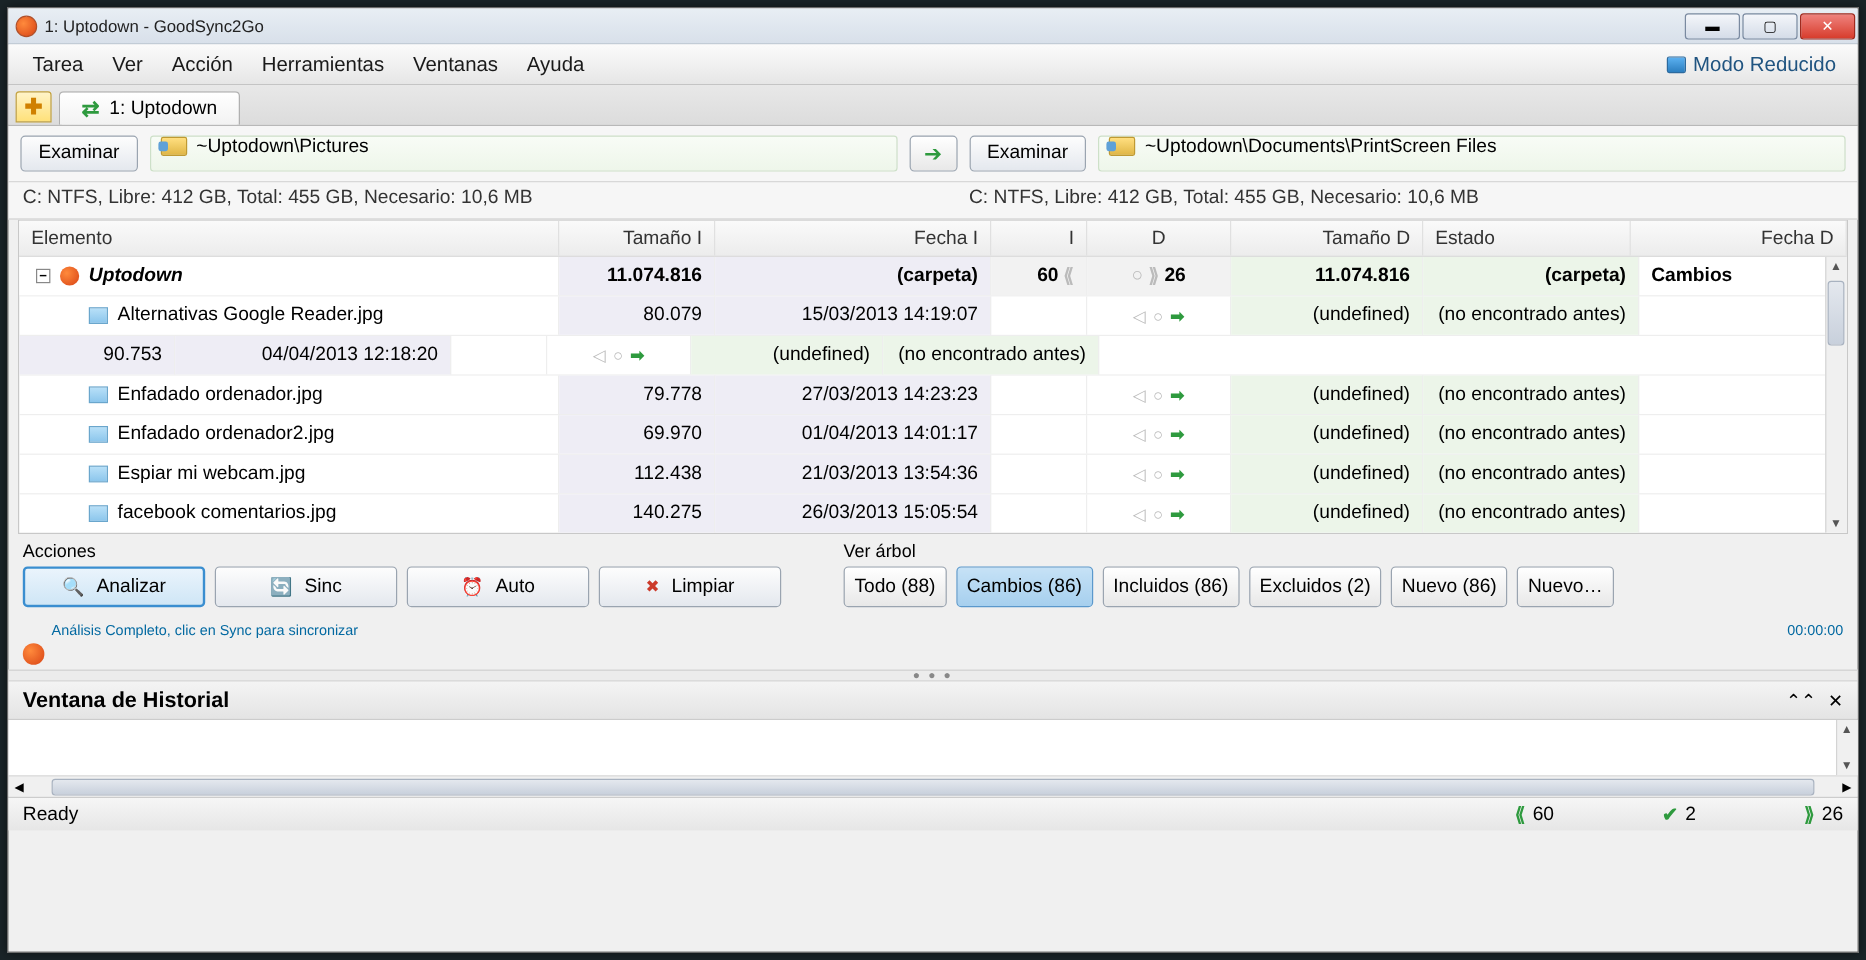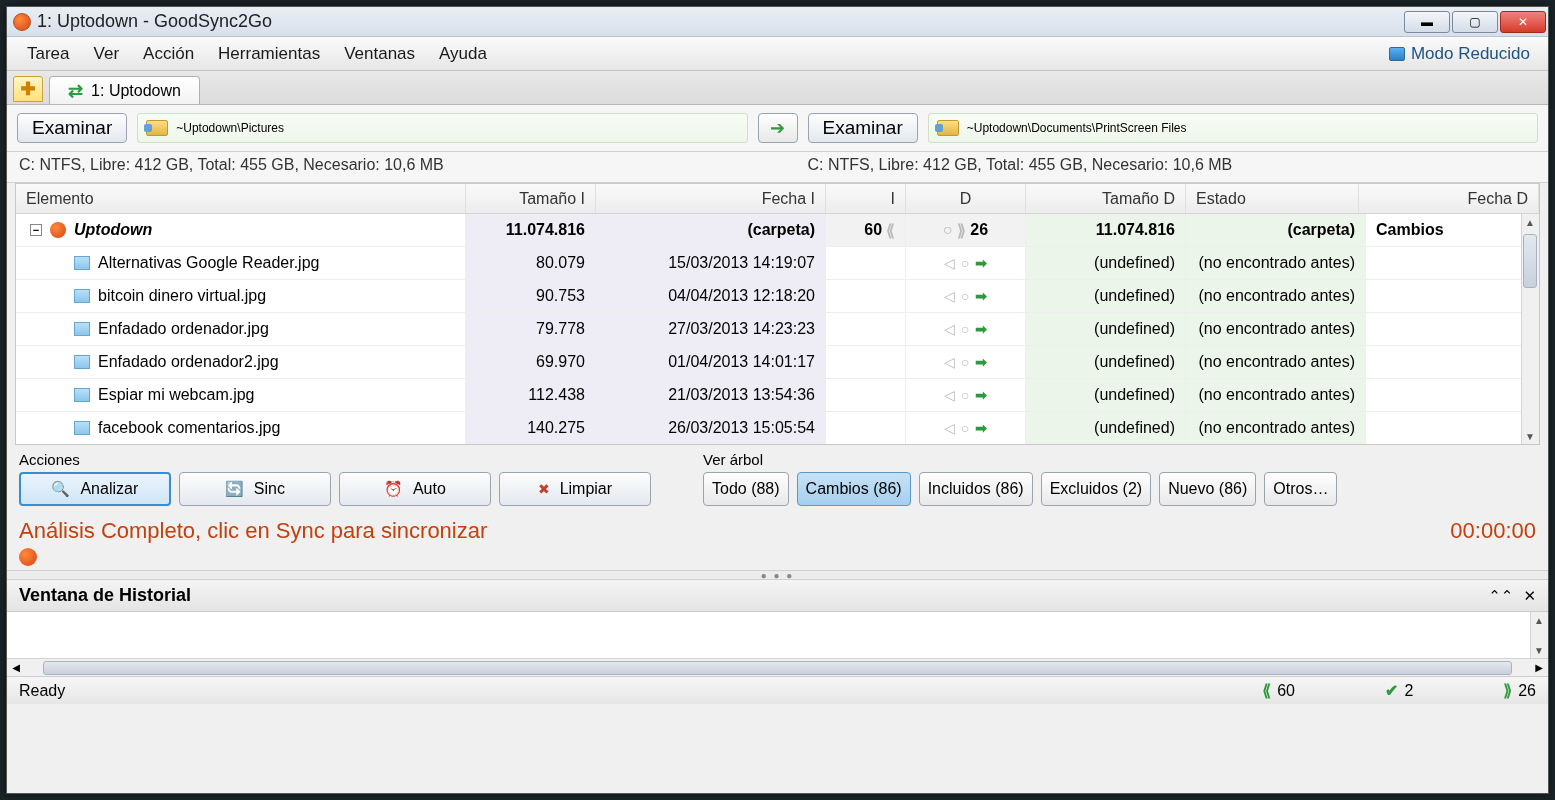--- a/index.html
+++ b/index.html
@@ -1,35 +1,35 @@
 <!DOCTYPE html>
 <html><head>
 <meta charset="utf-8">
 <style>
 * { box-sizing: border-box; margin: 0; padding: 0; font-family: "Segoe UI", Tahoma, sans-serif; }
 body { background: #1a2428; width: 1555px; height: 800px; overflow: hidden; font-size: 14px; }
 .window { position: absolute; left: 6px; top: 6px; width: 1543px; height: 788px; background: #f0f0f0; border: 1px solid #555; box-shadow: 0 0 8px rgba(0,0,0,.5); }
 .titlebar { height: 30px; background: linear-gradient(#e8eef4,#d8e0ea); display: flex; align-items: center; padding: 0 2px 0 6px; border-bottom: 1px solid #b8c4d0; }
 .titlebar .app-icon { width: 18px; height: 18px; border-radius: 50%; background: radial-gradient(circle at 35% 35%, #ff8a3c, #d84315); border: 1px solid #b0502a; margin-right: 6px; }
-.titlebar .title { flex: 1; font-size: 18px; color: #222; }
+.titlebar .title { flex: 1; font-size: 14px; color: #222; }
 .win-btns { display: flex; }
 .win-btn { width: 46px; height: 22px; margin-left: 2px; display: flex; align-items: center; justify-content: center; border: 1px solid #7a8aa0; border-radius: 3px; background: linear-gradient(#f4f6fa,#d4dce8); font-size: 12px; }
 .win-btn.close { background: linear-gradient(#ef837e,#d73c2c); border-color: #a02a1e; color: #fff; }
 .menubar { height: 34px; background: linear-gradient(#fbfbfb,#e6e6e6); border-bottom: 1px solid #c4c4c4; display: flex; align-items: center; padding: 0 8px; }
 .menu-item { padding: 6px 12px; font-size: 17px; color: #1a1a1a; cursor: default; }
 .menubar .spacer { flex: 1; }
 .mode-btn { display: flex; align-items: center; gap: 6px; padding: 4px 10px; font-size: 17px; color: #205480; }
 .mode-btn .mic { width: 16px; height: 14px; background: linear-gradient(#5bb0f0,#2c7fc0); border: 1px solid #2c6a9e; border-radius: 2px; }
 .tabbar { height: 34px; background: linear-gradient(#e8e8e8,#dcdcdc); border-bottom: 1px solid #b8b8b8; display: flex; align-items: flex-end; padding-left: 6px; }
 .add-tab { width: 30px; height: 26px; border: 1px solid #c4a23c; background: linear-gradient(#fff4c8,#ffe17a); display: flex; align-items: center; justify-content: center; color: #d08000; font-weight: bold; font-size: 18px; border-radius: 3px 3px 0 0; margin-right: 6px; margin-bottom: 2px; }
 .tab { height: 28px; padding: 0 18px; background: linear-gradient(#fff,#f2f2f2); border: 1px solid #b0b0b0; border-bottom: none; border-radius: 4px 4px 0 0; display: flex; align-items: center; gap: 8px; font-size: 16px; }
 .tab .sync-icon { color: #2e9a3e; font-weight: bold; font-size: 18px; }
 .paths-row { display: flex; align-items: center; gap: 10px; padding: 8px 10px; background: #f6f6f6; border-bottom: 1px solid #d0d0d0; }
-.btn { height: 30px; padding: 0 14px; border: 1px solid #9aa4b0; border-radius: 4px; background: linear-gradient(#fdfdfd,#e4e8ee); font-size: 19px; display: flex; align-items: center; }
-.path-disp { flex: 1; display: flex; align-items: center; gap: 8px; height: 30px; padding: 0 8px; background: linear-gradient(#f8fcf6,#eef6ea); border: 1px solid #cde0c8; border-radius: 3px; font-size: 12px; }
+.btn { height: 30px; padding: 0 14px; border: 1px solid #9aa4b0; border-radius: 4px; background: linear-gradient(#fdfdfd,#e4e8ee); font-size: 16px; display: flex; align-items: center; }
+.path-disp { flex: 1; display: flex; align-items: flex-start; gap: 8px; height: 30px; padding: 0 8px; background: linear-gradient(#f8fcf6,#eef6ea); border: 1px solid #cde0c8; border-radius: 3px; font-size: 16px; }
 .folder-icon { width: 22px; height: 16px; background: linear-gradient(#ffdf80,#e0b646); border: 1px solid #bf9a33; border-radius: 2px; position: relative; }
 .folder-icon::before { content: ""; position: absolute; left: -3px; top: 3px; width: 8px; height: 8px; background: #5fa1d8; border-radius: 2px; }
 .center-arrow { width: 40px; height: 30px; border: 1px solid #9aa4b0; border-radius: 4px; background: linear-gradient(#fff,#e8e8e8); display: flex; align-items: center; justify-content: center; color: #2e9a3e; font-size: 18px; }
 .stats-row { display: flex; padding: 4px 12px 8px; font-size: 16px; color: #333; background: #f6f6f6; border-bottom: 1px solid #d0d0d0; }
 .stats-row .half { flex: 1; }
 .table-wrap { background: #fff; border: 1px solid #c8c8c8; margin: 0 8px; }
 .thead { display: flex; height: 30px; background: linear-gradient(#fafafa,#ececec); border-bottom: 1px solid #d4d4d4; font-size: 16px; color: #333; }
 .col { padding: 4px 10px; border-right: 1px solid #e0e0e0; display: flex; align-items: center; }
 .c-el { width: 450px; }
 .c-si { width: 130px; justify-content: flex-end; }
@@ -59,21 +59,21 @@
 .vscroll { position: absolute; right: 0; top: 0; bottom: 0; width: 18px; background: #f0f0f0; border-left: 1px solid #d4d4d4; }
 .vthumb { position: absolute; right: 2px; top: 20px; width: 14px; height: 54px; background: linear-gradient(#e4e8ee,#c8d0dc); border: 1px solid #a8b2c0; border-radius: 3px; }
 .varrow { position: absolute; right: 2px; width: 14px; height: 16px; font-size: 10px; display: flex; align-items: center; justify-content: center; color: #555; }
 .lower { display: flex; padding: 6px 12px 4px; gap: 52px; font-size: 15px; }
 .section-label { margin-bottom: 4px; }
 .btn-row { display: flex; gap: 8px; }
 .act-btn { width: 152px; height: 34px; border: 1px solid #9aa4b0; border-radius: 4px; background: linear-gradient(#fdfdfd,#e4e8ee); display: flex; align-items: center; justify-content: center; gap: 10px; font-size: 16px; }
 .act-btn.analizar { border: 2px solid #3a8ed0; background: linear-gradient(#eaf4fc,#cfe6f6); }
 .tree-btn { height: 34px; padding: 0 8px; border: 1px solid #9aa4b0; border-radius: 4px; background: linear-gradient(#fff,#e8e8e8); font-size: 16px; }
 .tree-btn.active { background: linear-gradient(#c6e2f6,#a6cfee); border-color: #5a98cc; text-align: center; }
-.status-line { display: flex; padding: 8px 12px 4px; font-size: 22px; color: #c2410c; }
+.status-line { display: flex; padding: 8px 12px 4px; font-size: 12px; color: #0369a1; margin-left: 24px; }
 .status-line .time { margin-left: auto; }
 .tiny-icon { width: 18px; height: 18px; border-radius: 50%; background: radial-gradient(circle at 35% 35%, #ff8a3c, #d84315); margin: 0 12px 4px; }
 .splitter { height: 10px; display: flex; align-items: center; justify-content: center; color: #888; font-size: 10px; letter-spacing: 2px; border-top: 1px solid #d0d0d0; border-bottom: 1px solid #d0d0d0; background: #ececec; }
 .hist-head { height: 32px; background: linear-gradient(#f4f4f4,#e4e4e4); border-bottom: 1px solid #ccc; display: flex; align-items: center; padding: 0 12px; font-size: 18px; font-weight: bold; }
 .hist-head .icons { margin-left: auto; display: flex; gap: 10px; font-size: 15px; font-weight: normal; }
 .hist-body { height: 46px; background: #fff; position: relative; }
 .hist-vs { position: absolute; right: 0; top: 0; bottom: 0; width: 18px; background: #f0f0f0; border-left: 1px solid #d4d4d4; }
 .hist-hs { height: 18px; background: #f0f0f0; border-top: 1px solid #d4d4d4; display: flex; align-items: center; }
 .hist-hs .track { flex: 1; margin: 0 18px; height: 14px; background: linear-gradient(#e4e8ee,#c8d0dc); border: 1px solid #a8b2c0; border-radius: 3px; }
 .footer { height: 28px; background: linear-gradient(#f6f6f6,#e6e6e6); border-top: 1px solid #ccc; display: flex; align-items: center; padding: 0 12px; font-size: 16px; }
@@ -185,24 +185,20 @@
                 <span class="arr-l">◁</span>
                 <span class="circ">○</span>
                 <span class="arr-r">➡</span>
               </div>
             </div>
             <div class="col c-sd">(undefined)</div>
             <div class="col c-fd">(no encontrado antes)</div>
             <div class="col c-es"></div>
           </div>
           <div class="row">
-            <div class="col c-el">
-              <span class="img-icon"></span>
-              <span>bitcoin dinero virtual.jpg</span>
-            </div>
             <div class="col c-si">90.753</div>
             <div class="col c-fi">04/04/2013 12:18:20</div>
             <div class="col c-i"></div>
             <div class="col c-d">
               <div class="dir-icons">
                 <span class="arr-l">◁</span>
                 <span class="circ">○</span>
                 <span class="arr-r">➡</span>
               </div>
             </div>
@@ -318,21 +314,21 @@
       </div>
     </div>
     <div>
       <div class="section-label">Ver árbol</div>
       <div class="btn-row">
         <button class="tree-btn">Todo (88)</button>
         <button class="tree-btn active">Cambios (86)</button>
         <button class="tree-btn">Incluidos (86)</button>
         <button class="tree-btn">Excluidos (2)</button>
         <button class="tree-btn">Nuevo (86)</button>
-        <button class="tree-btn">Otros…</button>
+        <button class="tree-btn">Nuevo…</button>
       </div>
     </div>
   </div>
 
   <div class="status-line">
     <span>Análisis Completo, clic en Sync para sincronizar</span>
     <span class="time">00:00:00</span>
   </div>
   <div class="tiny-icon"></div>
 

